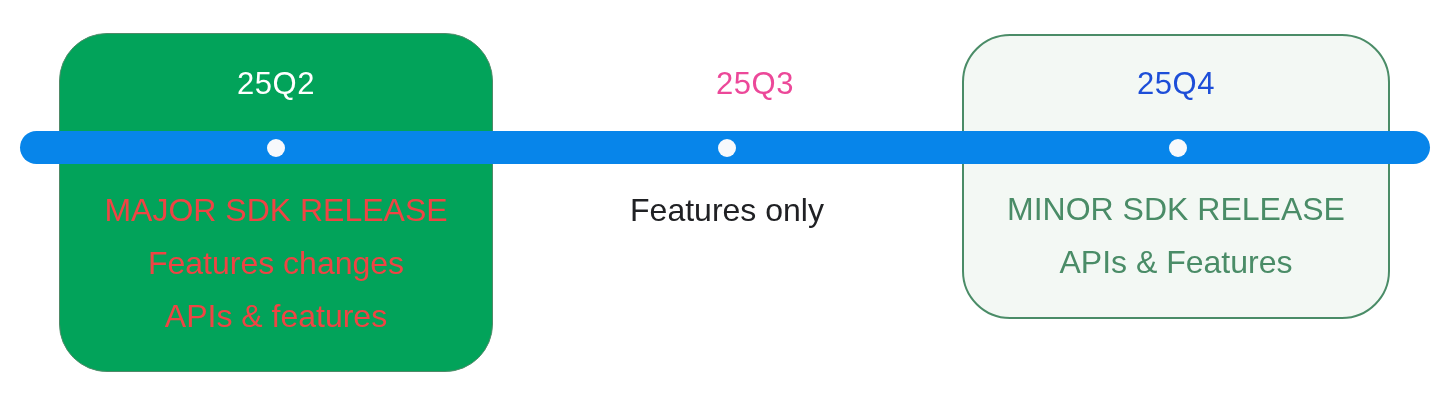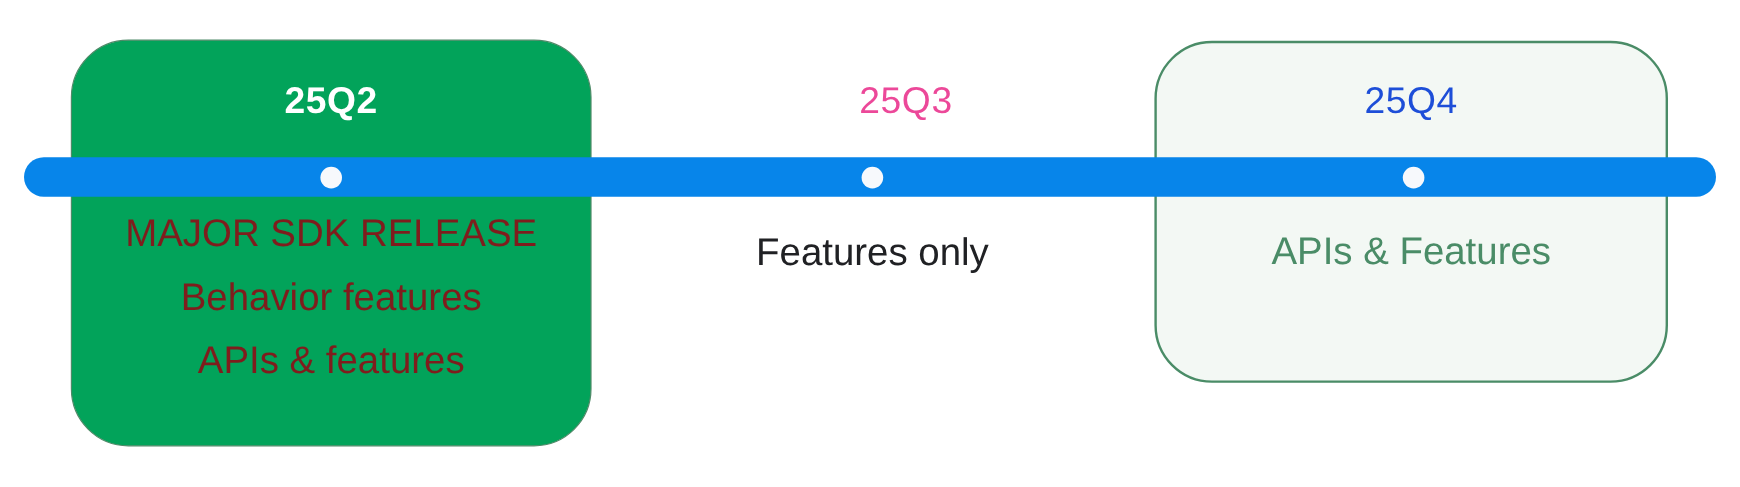--- a/index.html
+++ b/index.html
@@ -9,25 +9,25 @@
     .box-major { left: 59px; top: 33px; width: 434px; height: 339px;
                  background: #02a35a; border: 1.5px solid #4f8a68; }
     .box-minor { left: 962px; top: 34px; width: 428px; height: 285px;
                  background: #f3f8f4; border: 2.5px solid #4a8c67; }
     .bar { position: absolute; left: 20px; top: 131px; width: 1410px; height: 33px;
            background: #0785ea; border-radius: 17px; }
     .dot { position: absolute; width: 18px; height: 18px; border-radius: 50%;
            background: #f7f9fc; top: 139px; }
     .quarter { position: absolute; width: 400px; text-align: center; font-size: 31px;
                top: 64px; line-height: 40px; letter-spacing: 0.5px; }
-    .q-major { left: 76px; color: #ffffff; font-weight: bold; }
+    .q-major { left: 76px; color: #ffffff; font-weight: normal; }
     .q-mid { left: 555px; color: #ec4899; }
     .q-minor { left: 976px; color: #1d4ed8; }
     .desc { position: absolute; width: 440px; text-align: center; font-size: 32px; line-height: 53px; }
-    .desc-major { left: 56px; top: 168px; color: #7f1d1d; }
+    .desc-major { left: 56px; top: 184px; color: #ef4444; }
     .desc-mid { left: 507px; top: 184px; color: #202124; }
     .desc-minor { left: 956px; top: 183px; color: #4a8c67; }
     .line { display: block; }
   </style>
 </head>
 <body>
 
 <div class="box box-major"></div>
 <div class="box box-minor"></div>
 
@@ -35,23 +35,24 @@
 <div class="dot" style="left:267px"></div>
 <div class="dot" style="left:718px"></div>
 <div class="dot" style="left:1169px"></div>
 
 <div class="quarter q-major">25Q2</div>
 <div class="quarter q-mid">25Q3</div>
 <div class="quarter q-minor">25Q4</div>
 
 <div class="desc desc-major">
   <span class="line">MAJOR SDK RELEASE</span>
-  <span class="line">Behavior features</span>
+  <span class="line">Features changes</span>
   <span class="line">APIs &amp; features</span>
 </div>
 
 <div class="desc desc-mid">
   <span class="line">Features only</span>
 </div>
 
 <div class="desc desc-minor">
+  <span class="line">MINOR SDK RELEASE</span>
   <span class="line">APIs &amp; Features</span>
 </div>
 
 </body></html>

